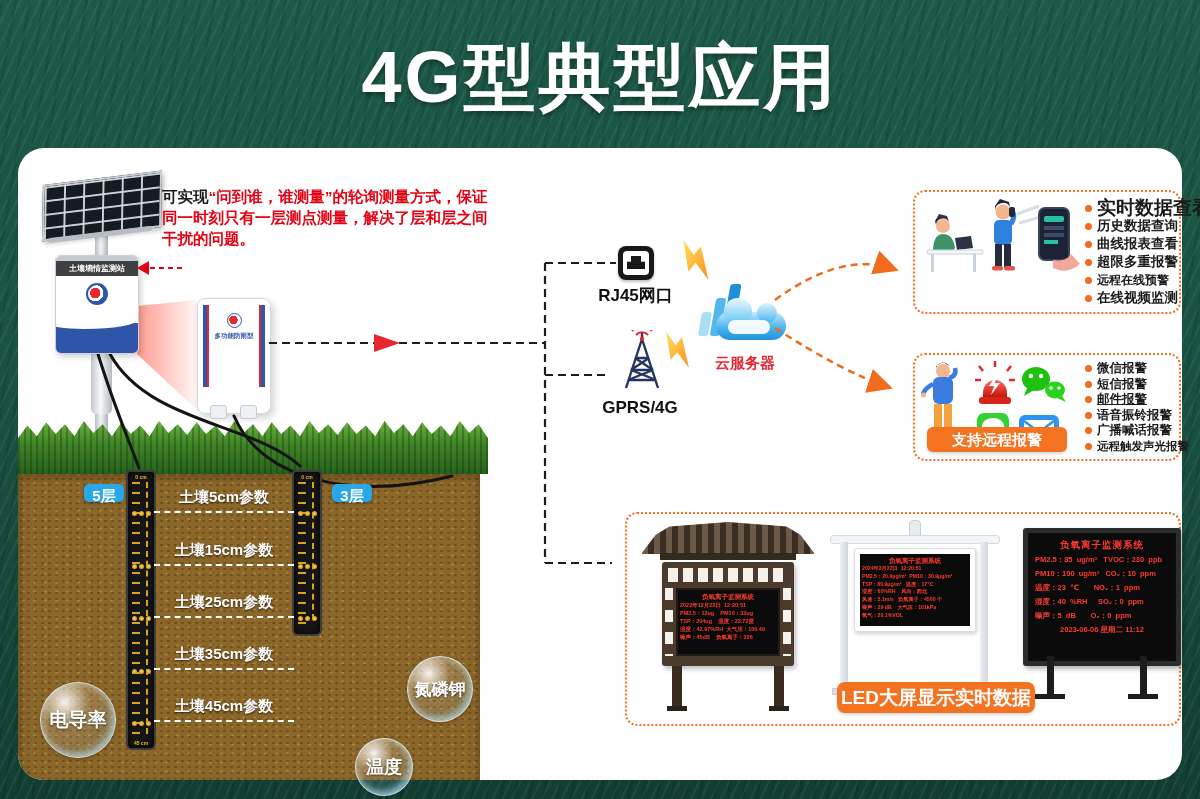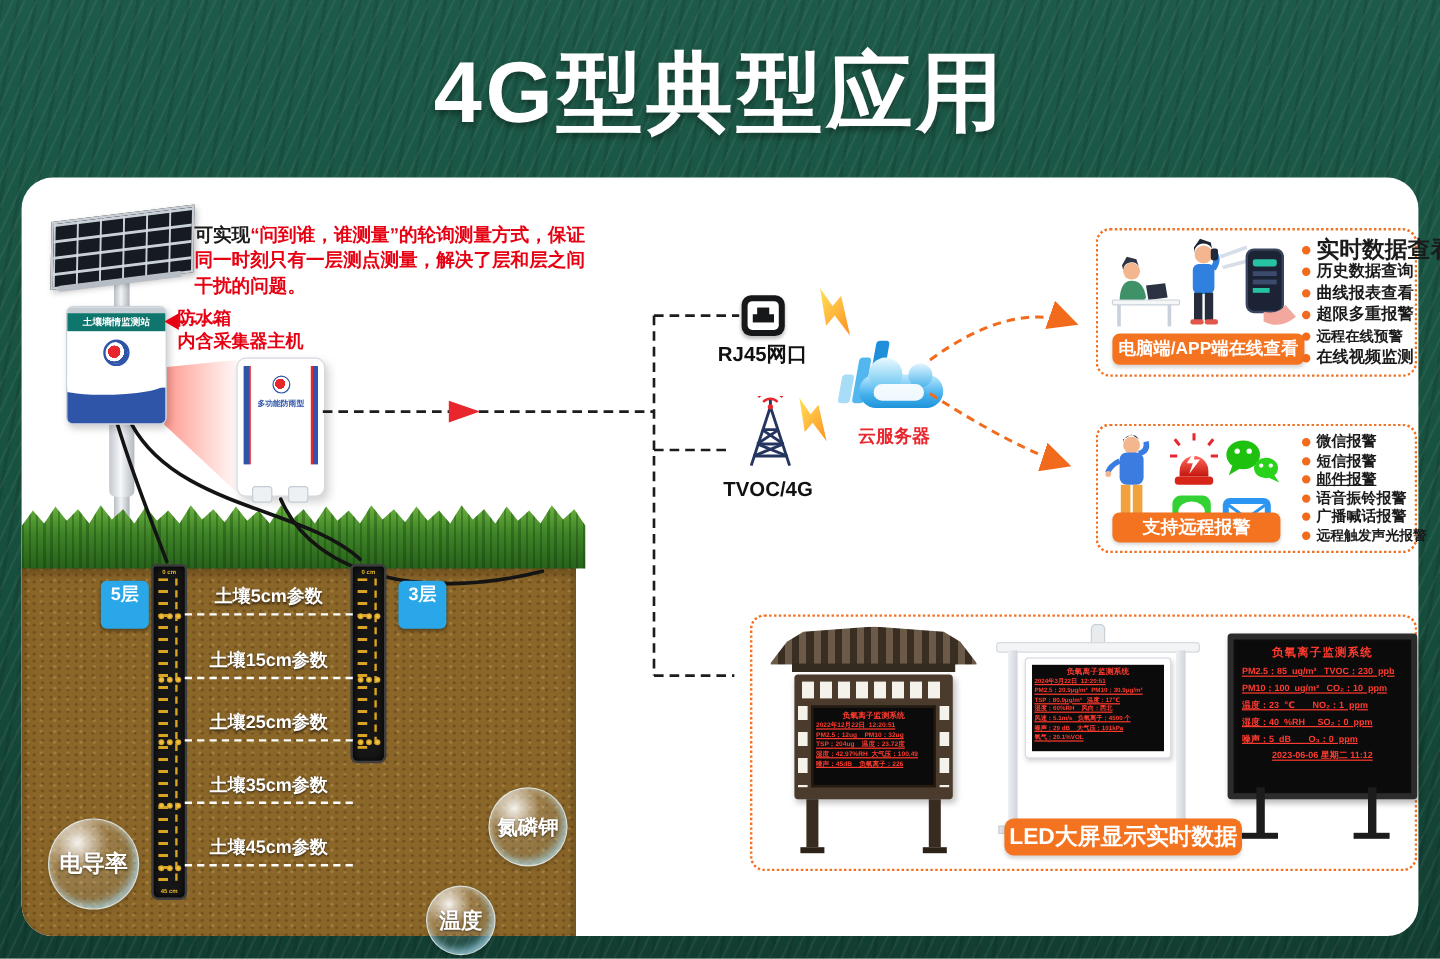--- a/index.html
+++ b/index.html
@@ -20,21 +20,21 @@
   .sleeve{position:absolute;left:73px;top:198px;width:21px;height:68px;z-index:1;
     background:linear-gradient(90deg,#c3c8ce,#f6f8fa 45%,#b5bac0);border-radius:5px;}
   .sp{position:absolute;left:24px;top:30px;width:116px;height:52px;z-index:4;
     background:linear-gradient(90deg,rgba(210,218,226,.95) 0 2px,transparent 2px) 0 0/19.4px 100%,
                linear-gradient(180deg,rgba(210,218,226,.95) 0 2px,transparent 2px) 0 0/100% 13.5px,#161b21;
     border:2px solid #c9ced4;transform:rotate(-7deg) skewX(-8deg);box-shadow:2px 3px 5px rgba(0,0,0,.25);}
   .sp-bar{position:absolute;left:30px;top:84px;width:104px;height:5px;background:#b7bdc4;transform:rotate(-7deg);z-index:4;border-radius:2px;}
   .stn-box{position:absolute;left:37px;top:107px;width:82px;height:97px;z-index:4;background:#fff;
     border:1px solid #c9d1d9;border-radius:6px;box-shadow:2px 3px 6px rgba(0,0,0,.18);overflow:hidden;}
   .stn-cap{height:5px;background:#c6ccd3;}
-  .stn-band{height:15px;background:#0f766e;color:#fff;font-size:8px;font-weight:bold;text-align:center;line-height:15px;}
+  .stn-band{height:15px;background:#404040;color:#fff;font-size:8px;font-weight:bold;text-align:center;line-height:15px;}
   .stn-logo{width:18px;height:18px;margin:7px auto 0;border-radius:50%;border:2px solid #2f55a8;
     background:radial-gradient(circle at 40% 45%,#e8262d 0 35%,#fff 36% 55%,#2f55a8 56%);}
   .stn-wave{position:absolute;left:0;right:0;bottom:0;height:30px;background:#2f55a8;}
   .stn-wave::before{content:"";position:absolute;left:-8px;top:-10px;width:110%;height:16px;background:#fff;border-radius:0 0 60% 40%;}
   .callout{position:absolute;left:130px;top:108px;z-index:5;color:#e60012;font-weight:bold;font-size:15px;line-height:19px;}
   .intro{position:absolute;left:144px;top:38px;width:330px;z-index:5;font-size:15.5px;font-weight:bold;line-height:21px;color:#e60012;}
   .intro .pfx{color:#1b1b1b;}
   .dev{position:absolute;left:179px;top:150px;width:72px;height:114px;z-index:4;background:#fff;
     border:1px solid #d3d9df;border-radius:8px;box-shadow:3px 4px 8px rgba(0,0,0,.18);}
   .dev::before{content:"";position:absolute;left:5px;top:6px;bottom:26px;width:6px;background:linear-gradient(90deg,#2f55a8 70%,#e8262d 70%);}
@@ -61,21 +61,21 @@
   .probe .ruler{position:absolute;left:4px;top:10px;bottom:10px;width:8px;
     background:repeating-linear-gradient(180deg,#d9a41f 0 2px,transparent 2px 10px);}
   .probe .wire{position:absolute;right:6px;top:10px;bottom:14px;border-right:2px dashed #d9a41f;}
   .node{position:absolute;left:2px;right:2px;height:6px;display:flex;justify-content:center;gap:2px;}
   .node i{width:5px;height:5px;border-radius:50%;background:radial-gradient(#ffd34d,#b97f10);}
   .pscale{position:absolute;left:0;right:0;text-align:center;color:#e9b82a;font-size:5px;font-weight:bold;}
   .dline{position:absolute;left:136px;width:140px;border-top:2px dashed #fff;z-index:5;}
   .dlabel{position:absolute;left:134px;width:144px;text-align:center;color:#fff;font-weight:bold;font-size:15px;
     text-shadow:0 1px 2px rgba(0,0,0,.65);z-index:5;}
   .badge{position:absolute;z-index:6;background:#2aa7e8;color:#fff;font-weight:bold;font-size:15px;
-    width:40px;height:40px;line-height:23px;text-align:center;border-radius:5px;box-shadow:0 1px 3px rgba(0,0,0,.35);}
+    width:40px;height:18px;line-height:23px;text-align:center;border-radius:5px;box-shadow:0 1px 3px rgba(0,0,0,.35);}
   .bubble{position:absolute;z-index:6;border-radius:50%;color:#fff;font-weight:bold;display:flex;align-items:center;justify-content:center;
     background:radial-gradient(circle at 32% 26%,rgba(255,255,255,.92),rgba(255,255,255,.15) 34%,rgba(190,230,248,.12) 60%,rgba(255,255,255,.28) 100%);
     box-shadow:inset 0 0 8px rgba(255,255,255,.55),inset -3px -4px 6px rgba(120,200,235,.5),0 2px 4px rgba(0,0,0,.2);
     border:1px solid rgba(235,250,255,.8);text-shadow:0 1px 2px rgba(0,0,0,.55);}
 
   
   .rj{position:absolute;left:600px;top:98px;width:36px;height:34px;background:#17181a;border-radius:8px;z-index:4;box-shadow:0 2px 3px rgba(0,0,0,.25);}
   .rj .in{position:absolute;inset:5px;background:#fff;border-radius:4px;}
   .rj .port{position:absolute;left:9px;top:10px;width:18px;height:13px;background:#17181a;
     clip-path:polygon(0 100%,0 45%,22% 45%,22% 0,78% 0,78% 45%,100% 45%,100% 100%);}
@@ -91,21 +91,21 @@
   .cwhite{position:absolute;left:30px;top:44px;width:42px;height:14px;background:#fff;border-radius:10px;opacity:.92;z-index:1;}
   .cloud-label{position:absolute;left:686px;top:206px;width:82px;text-align:center;color:#e8262d;font-weight:bold;font-size:15px;z-index:4;}
 
   
   .rpanel{position:absolute;border:2px dotted #f37021;border-radius:12px;background:#fff;z-index:4;}
   .tag{position:absolute;background:#f47320;color:#fff;font-weight:bold;text-align:center;border-radius:6px;box-shadow:0 2px 3px rgba(0,0,0,.15);}
   .feat{display:flex;align-items:center;font-weight:bold;color:#1b1b1b;white-space:nowrap;}
   .feat .dot{width:7px;height:7px;border-radius:50%;background:#f26a1b;margin-right:5px;flex:none;}
   .led{background:#0b0b0b;color:#ff3b2f;overflow:hidden;font-weight:bold;}
   .led .t{text-align:center;}
-  .led .l{white-space:pre;text-decoration:underline;}
+  .led .l{white-space:pre;}
 
   
   .dispA{position:absolute;left:15px;top:8px;width:172px;height:190px;}
   .roofA{position:absolute;left:0;top:0;width:172px;height:32px;
     background:repeating-linear-gradient(90deg,#6b5a48 0 6px,#3a2e22 6px 12px);
     clip-path:polygon(0 96%,8% 40%,16% 14%,50% 0,84% 14%,92% 40%,100% 96%,100% 100%,0 100%);}
   .fasciaA{position:absolute;left:18px;right:18px;top:31px;height:7px;background:#332a20;}
   .bodyA{position:absolute;left:20px;top:40px;width:132px;height:104px;background:#4a3b2c;border-radius:3px;box-shadow:2px 3px 5px rgba(0,0,0,.25);}
   .bodyA .winrow{position:absolute;left:6px;right:6px;top:6px;height:14px;
     background:repeating-linear-gradient(90deg,#f5f2ec 0 10px,#4a3b2c 10px 15px);}
@@ -165,24 +165,20 @@
     <div class="pole"></div>
     <div class="sleeve"></div>
     <div class="sp"></div>
     <div class="sp-bar"></div>
     <div class="stn-box">
       <div class="stn-cap"></div>
       <div class="stn-band">土壤墒情监测站</div>
       <div class="stn-logo"></div>
       <div class="stn-wave"></div>
     </div>
-    <div class="callout">
-      <div>防水箱</div>
-      <div>内含采集器主机</div>
-    </div>
     <div class="intro">
       <span class="pfx">可实现</span><span>“问到谁，谁测量”的轮询测量方式，保证同一时刻只有一层测点测量，解决了层和层之间干扰的问题。</span>
     </div>
     <div class="dev">
       <div class="dev-logo"></div>
       <div class="dev-label">多功能防雨型</div>
       <div class="dev-gland" style="left:12px;"></div>
       <div class="dev-gland" style="left:42px;"></div>
     </div>
 
@@ -274,21 +270,21 @@
         <path d="M23,28 L37,28 M19,40 L41,40 M16,50 L44,50"></path>
         <path d="M23,28 L41,40 M37,28 L19,40 M19,40 L44,50 M41,40 L16,50"></path>
         <line x1="30" y1="9" x2="30" y2="2"></line>
       </g>
       <g stroke="#e8262d" stroke-width="2" fill="none">
         <path d="M24,5 a8,8 0 0 1 12,0"></path>
         <path d="M20,1 a13,13 0 0 1 20,0"></path>
       </g>
       <circle cx="30" cy="9" r="2.2" fill="#e8262d"></circle>
     </svg>
-    <div class="nlabel" style="left:572px;top:250px;width:100px;">TVOC/4G</div>
+    <div class="nlabel" style="left:572px;top:250px;width:100px;">GPRS/4G</div>
 
     <div class="cloud">
       <div class="cbar" style="left:2px;width:10px;height:24px;background:#a8ddf8;"></div>
       <div class="cbar" style="left:15px;width:10px;height:38px;background:#53b7ef;"></div>
       <div class="cbar" style="left:28px;width:11px;height:52px;background:#1e8fd8;"></div>
       <div class="cbody"></div>
       <div class="cwhite"></div>
     </div>
     <div class="cloud-label">云服务器</div>
 
@@ -317,21 +313,20 @@
         <g>
           <path d="M96,18 L118,10 M98,27 L120,21" stroke="#d7dee8" stroke-width="3"></path>
           <rect x="118" y="12" width="30" height="52" rx="6" fill="#1c2334" stroke="#39455e" stroke-width="2"></rect>
           <rect x="123" y="20" width="20" height="6" rx="2" fill="#27c1a3"></rect>
           <rect x="123" y="30" width="20" height="4" fill="#3c4a6b"></rect>
           <rect x="123" y="37" width="20" height="4" fill="#3c4a6b"></rect>
           <rect x="123" y="44" width="14" height="4" fill="#27c1a3"></rect>
           <path d="M132,64 q14,2 18,-6 l9,10 q-13,11 -27,4 z" fill="#f3a89e"></path>
         </g>
       </svg>
-      <div class="tag" style="left:12px;top:86px;width:160px;height:26px;line-height:26px;font-size:14.5px;">电脑端/APP端在线查看</div>
       <div class="abs" style="left:170px;top:7px;">
         <div class="feat" style="height:18px;font-size:19px;">
             <span class="dot"></span>
             <span>实时数据查看</span>
           </div>
         <div class="feat" style="height:18px;font-size:13.5px;">
             <span class="dot"></span>
             <span>历史数据查询</span>
           </div>
         <div class="feat" style="height:18px;font-size:13.5px;">

